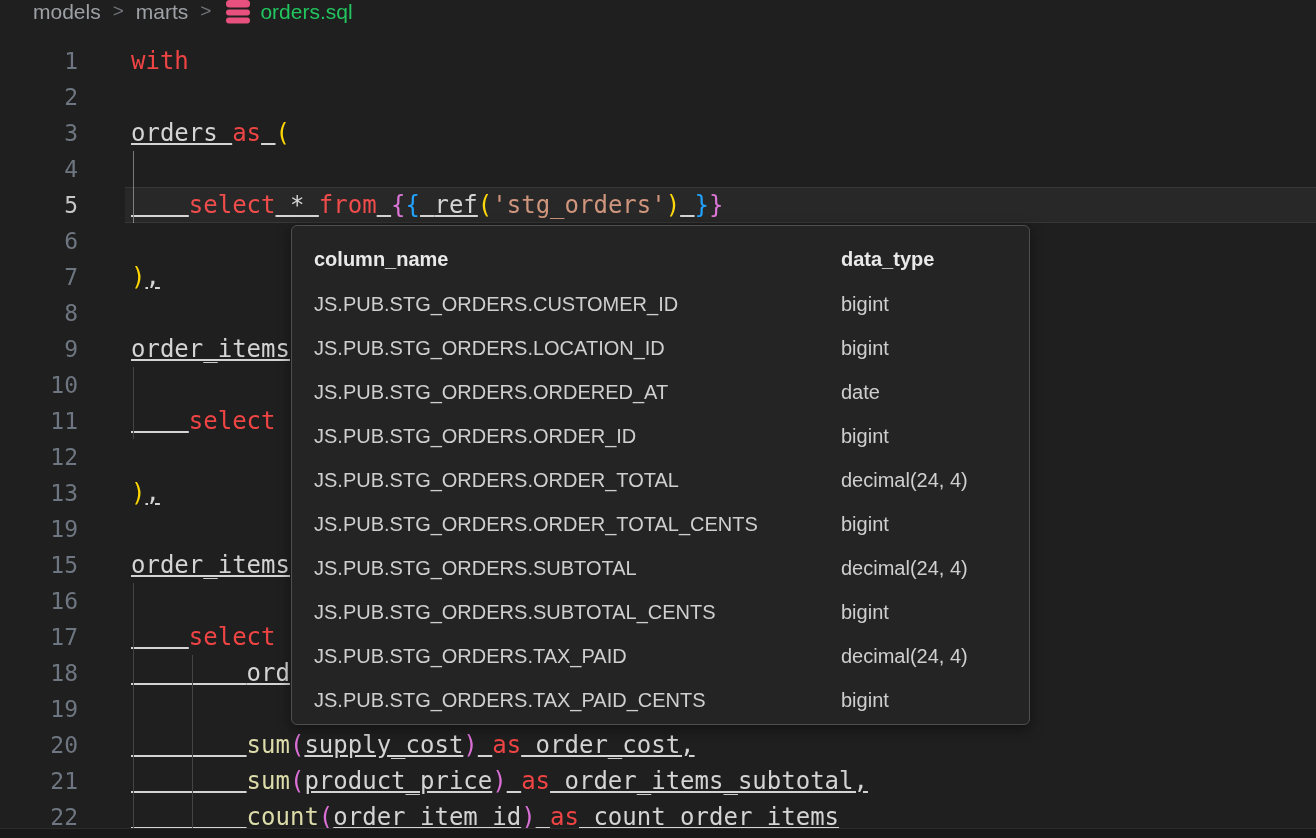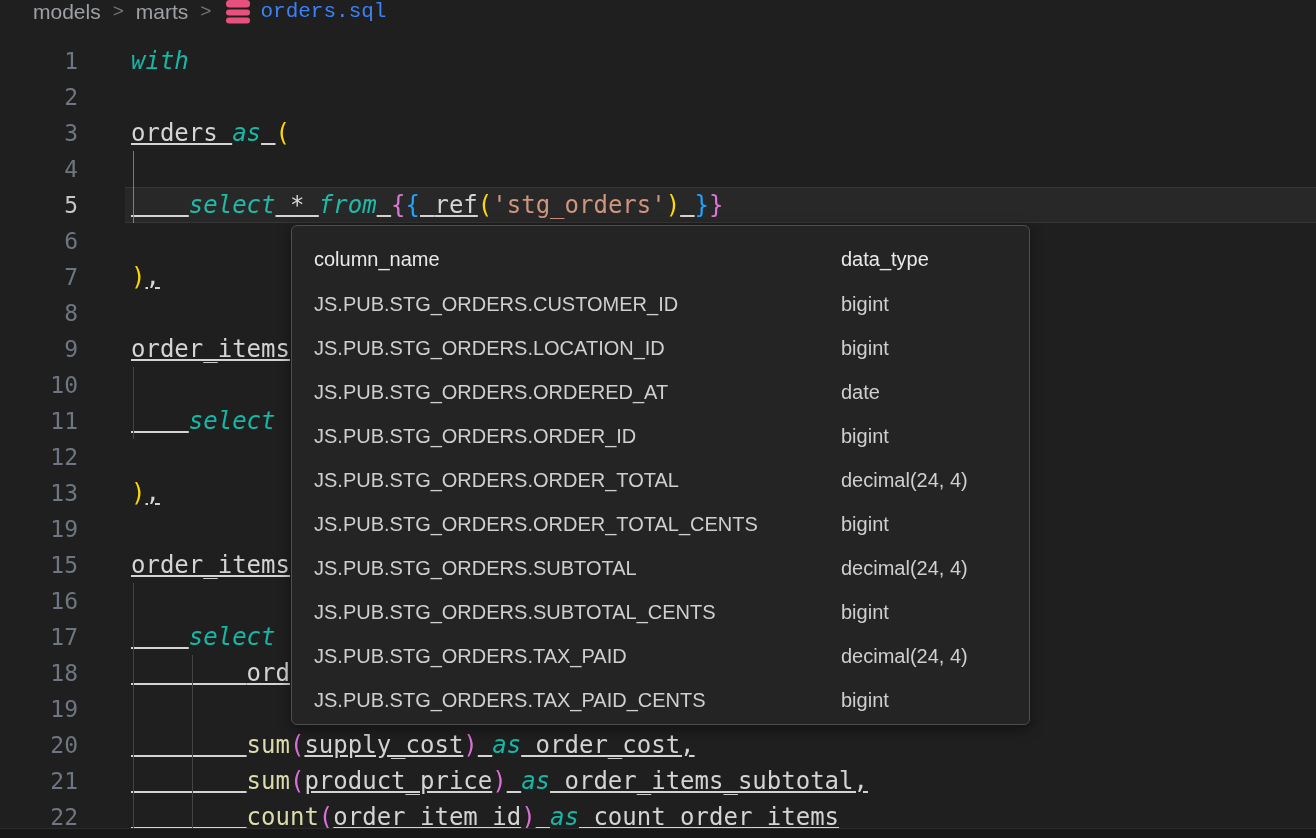--- a/index.html
+++ b/index.html
@@ -6,21 +6,21 @@
   body{
     width:1316px;height:838px;position:relative;overflow:hidden;
     background:#1f1f1f;font-family:"Liberation Sans",sans-serif;
   }
   
   .breadcrumb{
     height:43px;display:flex;align-items:flex-start;padding-left:33px;
     font-size:21px;color:#9da1a6;
   }
   .bc-item{cursor:pointer;}
-  .bc-item.file{color:#3b82f6;font-family:Liberation Mono, monospace;}
+  .bc-item.file{color:#22c55e;}
   .sep{margin:0 12px;color:#74787d;font-size:19px;}
   .db-icon{display:inline-flex;margin:0 9px 0 2px;align-items:center;}
   
   .code-area{position:absolute;top:43px;left:0;right:0;}
   .line{
     position:relative;height:36px;line-height:36px;display:flex;
     font-family:"DejaVu Sans Mono",monospace;font-size:24px;white-space:pre;
   }
   .num{width:78px;flex:none;text-align:right;color:#6e7681;font-size:23px;}
   .line.active .num{color:#c6c6c6;}
@@ -30,38 +30,38 @@
     background:rgba(255,255,255,0.045);
     border-top:1px solid rgba(255,255,255,0.07);
     border-bottom:1px solid rgba(255,255,255,0.07);
     box-sizing:border-box;pointer-events:none;
   }
   .guide{position:absolute;top:0;bottom:0;width:1px;background:#444444;}
   .guide.l1{left:133px;}
   .guide.l2{left:192px;}
   .guide.ag{background:#7a7a7a;}
   
-  .tk-kw{color:#14b8a6;font-style:italic;}
+  .tk-kw{color:#ef4444;}
   .tk-fn{color:#dcdcaa;}
   .tk-str{color:#ce9178;}
   .tk-fg{color:#d4d4d4;text-decoration:underline;}
   .tk-b1{color:#ffd700;}
   .tk-b2{color:#da70d6;}
   .tk-b3{color:#179fff;}
   
   .popup{
     position:absolute;left:291px;top:225px;width:739px;height:500px;
     box-sizing:border-box;background:#242425;border:1px solid #4e4e50;
     border-radius:6px;box-shadow:0 4px 14px rgba(0,0,0,0.45);
     padding-top:10px;font-size:20px;color:#cfcfcf;overflow:hidden;z-index:10;
   }
   .popup-row{display:flex;height:44px;line-height:44px;padding-left:22px;}
   .popup-row .col-name{width:527px;flex:none;overflow:hidden;}
   .popup-row .col-type{flex:1;}
-  .popup-header{height:46px;line-height:46px;font-weight:normal;color:#e9e9e9;align-items:flex-end;}
+  .popup-header{height:46px;line-height:46px;font-weight:bold;color:#e9e9e9;align-items:flex-end;}
   
   .bottom-strip{
     position:absolute;left:0;top:828px;width:1316px;height:10px;
     background:#181818;border-top:1px solid #2b2b2b;box-sizing:border-box;z-index:20;
   }
 </style>
 </head>
 <body>
 
 <div class="breadcrumb">

